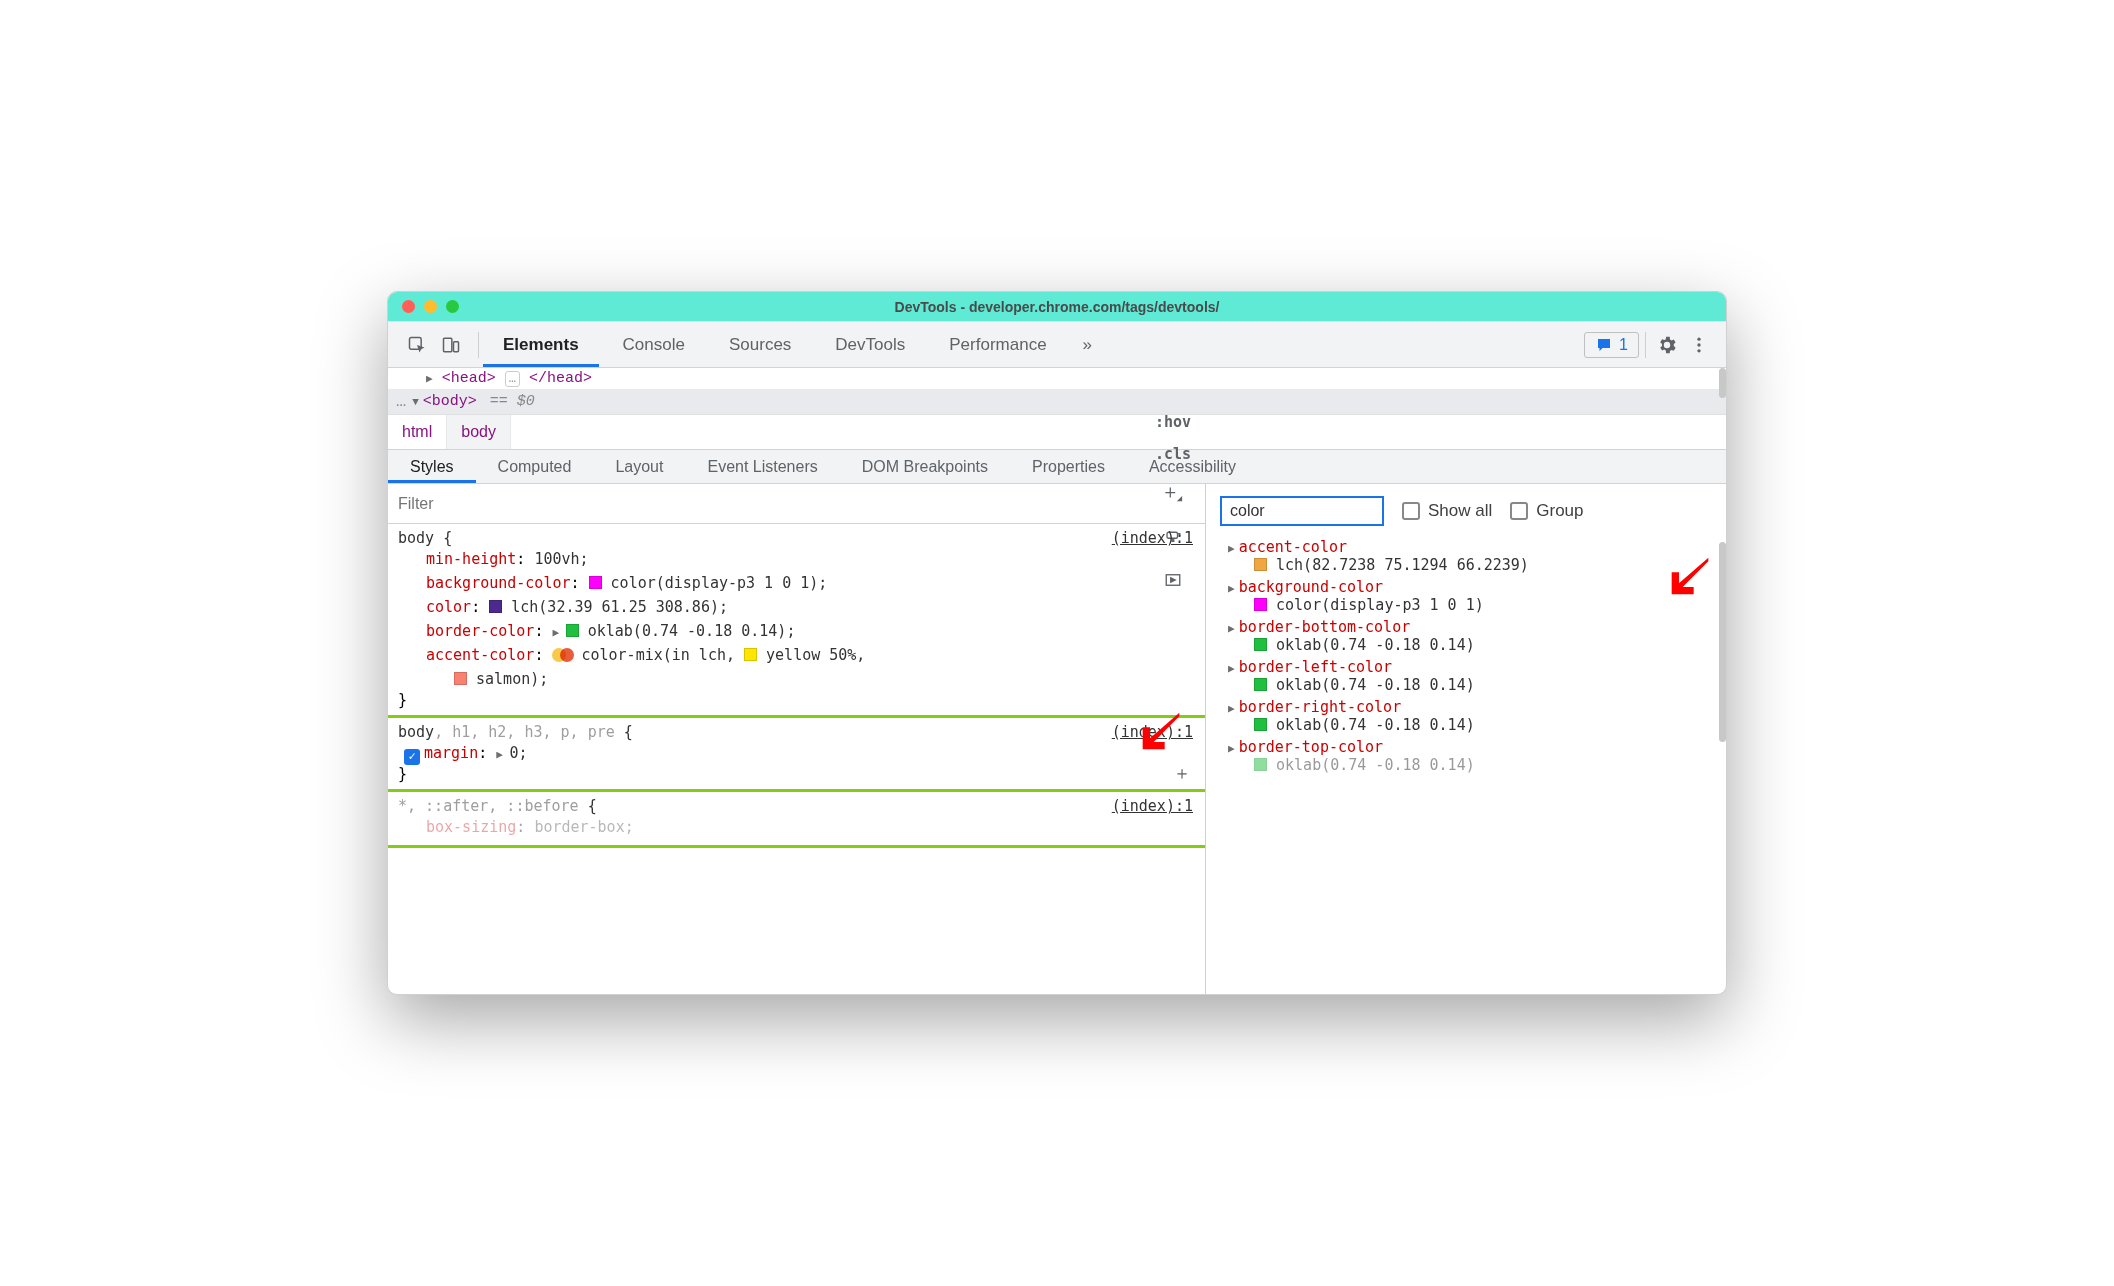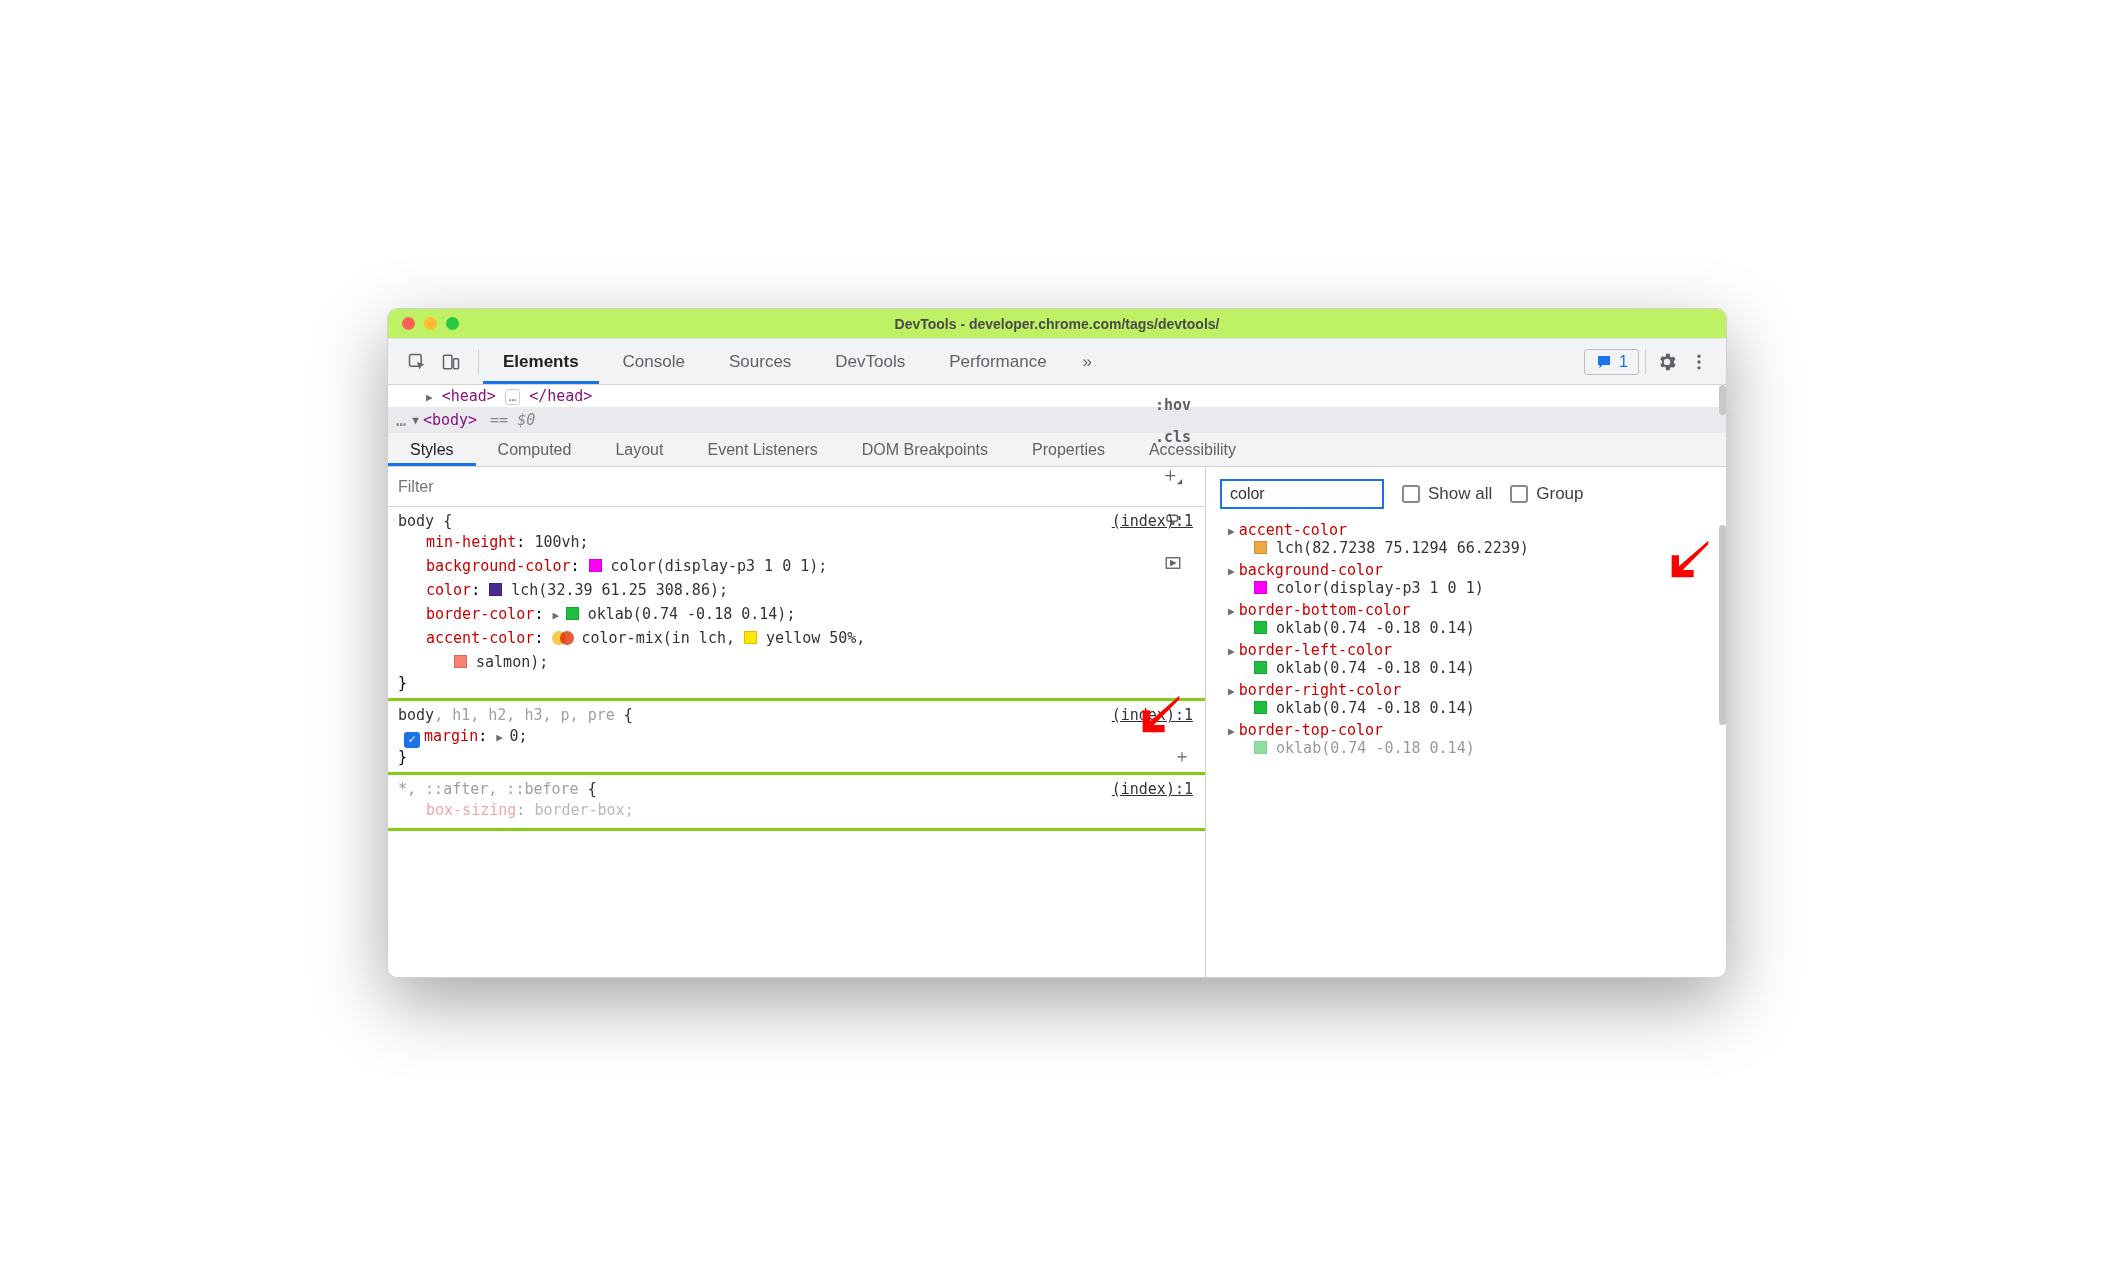--- a/index.html
+++ b/index.html
@@ -20,21 +20,21 @@
     box-shadow: 0 25px 70px rgba(0,0,0,0.35);
     overflow: hidden;
     position: relative;
   }
   .titlebar {
     height: 30px;
     display: flex;
     align-items: center;
     position: relative;
     border-bottom: 1px solid #e5e5e5;
-    background: #bef264;
+    background: #5eead4;
   }
   .traffic {
     display: flex;
     gap: 9px;
     padding-left: 14px;
   }
   .tl { width: 13px; height: 13px; border-radius: 50%; }
   .tl.r { background: #ff5f57; }
   .tl.y { background: #febc2e; }
   .tl.g { background: #28c840; }
@@ -403,36 +403,40 @@
       <div class="icon-btn">
         <svg width="20" height="20" viewBox="0 0 24 24" fill="currentColor">
             <circle cx="12" cy="5" r="2"></circle>
             <circle cx="12" cy="12" r="2"></circle>
             <circle cx="12" cy="19" r="2"></circle>
           </svg>
       </div>
     </div>
   </div>
 
-  <div class="dom-area" style="position:relative;">
+  <div class="dom-area" style="position:relative;font-family:Liberation Mono, monospace;">
     <div class="dom-line1">
       <span class="tri">▶</span>
       <span class="tag-purple">&lt;head&gt;</span>
       <span class="badge-ellipsis">…</span>
       <span class="tag-purple">&lt;/head&gt;</span>
     </div>
     <div class="dom-line2">
       <span style="color:#888;font-size:17px;margin-right:2px;">…</span>
       <span class="tri" style="color:#6e6e6e;">▼</span>
       <span class="tag-purple">&lt;body&gt;</span>
       <span class="gray">&nbsp;<span>== $0</span></span>
     </div>
     <div class="scrollbar-right" style="top:0;height:30px;"></div>
   </div>
 
+  <div class="breadcrumb">
+    <div class="crumb">html</div>
+    <div class="crumb sel">body</div>
+  </div>
 
   <div class="subtabs">
     <div class="subtab active">Styles</div>
     <div class="subtab">Computed</div>
     <div class="subtab">Layout</div>
     <div class="subtab">Event Listeners</div>
     <div class="subtab">DOM Breakpoints</div>
     <div class="subtab">Properties</div>
     <div class="subtab">Accessibility</div>
   </div>

